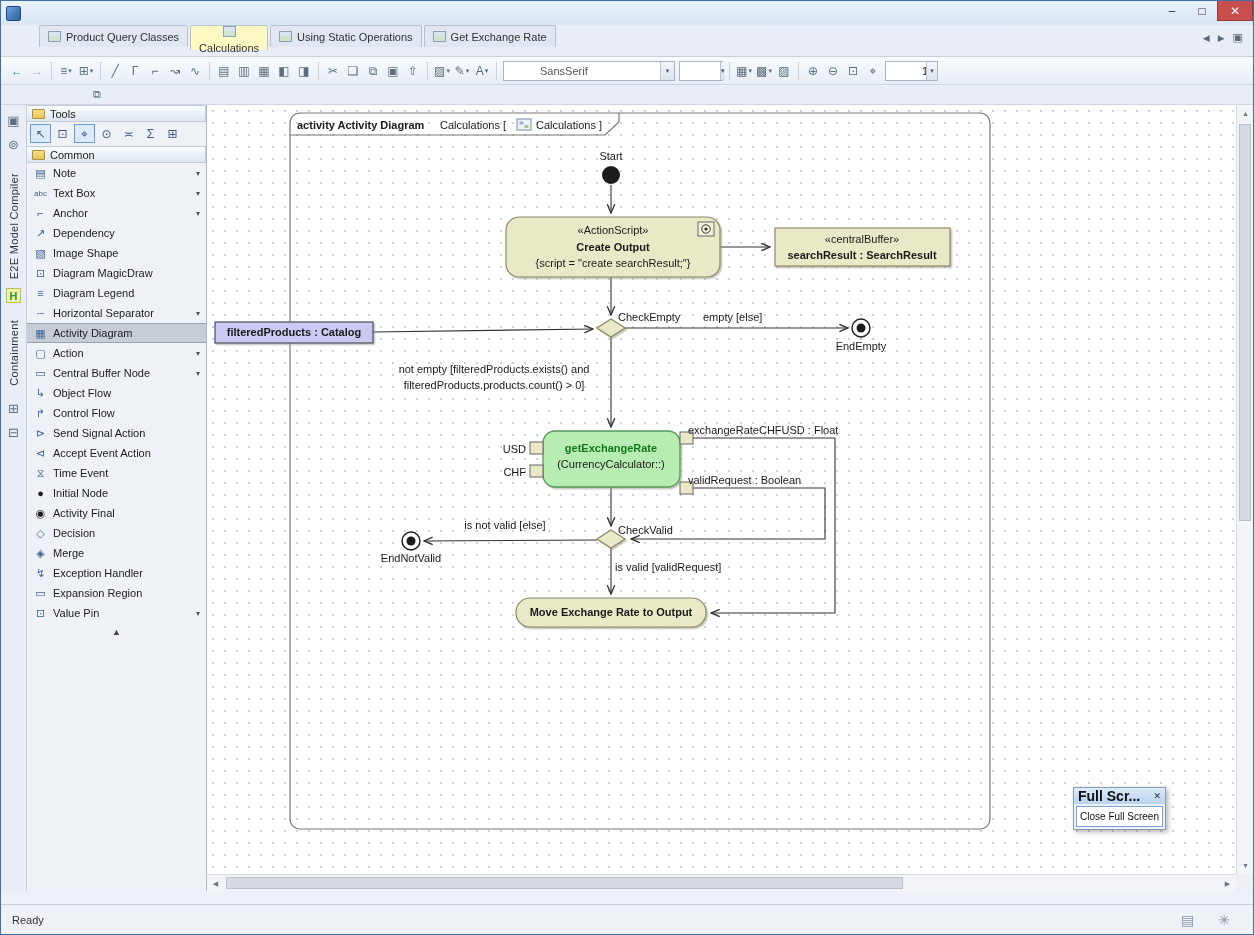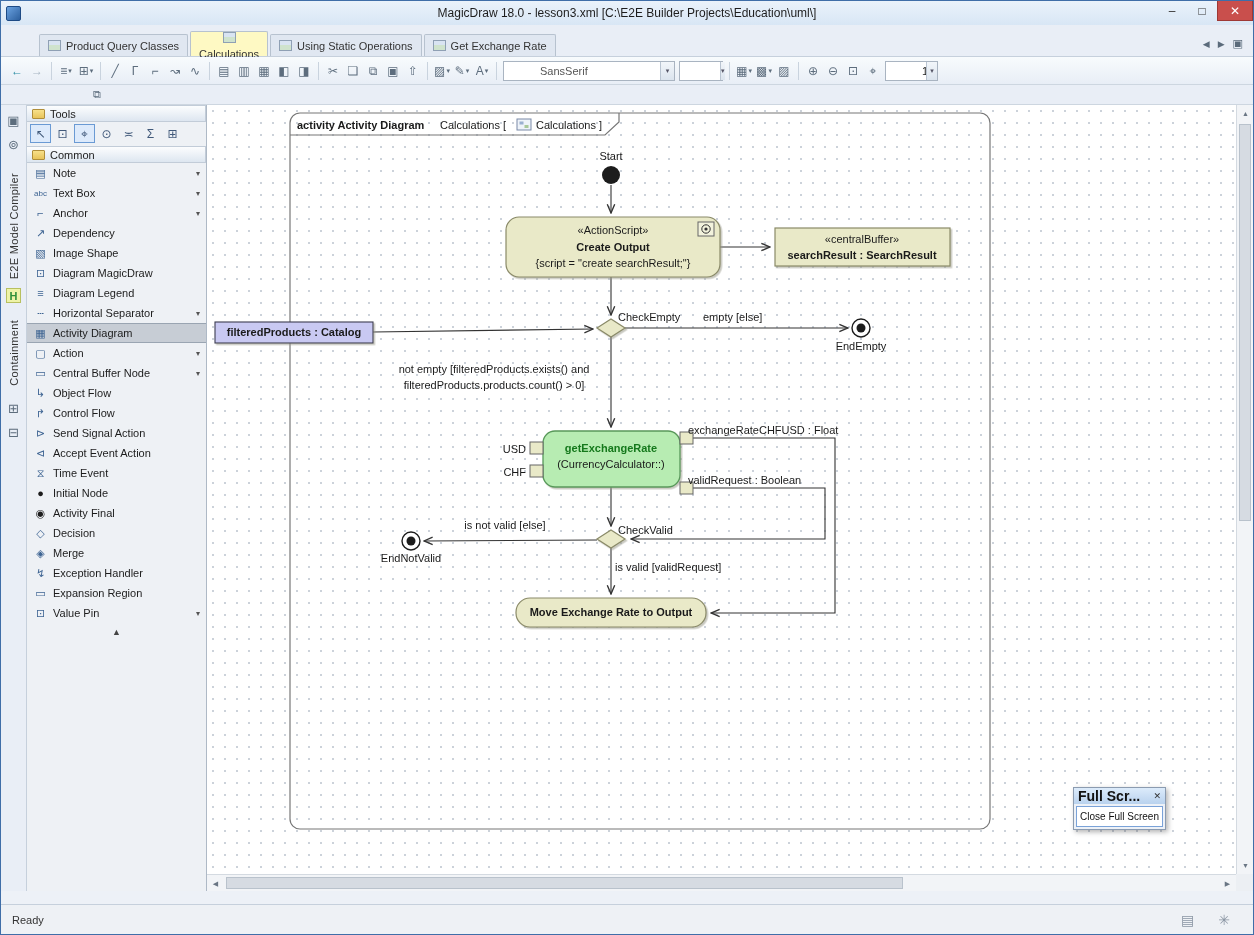--- a/index.html
+++ b/index.html
@@ -8,21 +8,21 @@
 
   
   .titlebar { height:24px; display:flex; align-items:center; background:linear-gradient(#eaf2fb,#d8e6f5); position:relative; flex:0 0 auto; }
   .appicon { width:15px; height:15px; margin-left:5px; border-radius:2px; background:linear-gradient(135deg,#6aa2e0,#2c5f9e); border:1px solid #1d4a85; }
   .title { position:absolute; left:0; right:0; text-align:center; font-size:12px; color:#1d1d1d; pointer-events:none; }
   .wbtns { margin-left:auto; display:flex; align-items:flex-start; height:100%; z-index:1; }
   .wbtn { width:30px; height:20px; display:flex; align-items:center; justify-content:center; font-size:12px; color:#333; }
   .wclose { width:36px; background:#c94f4c; color:#fff; border:1px solid #9e3835; border-top:none; }
 
   
-  .tabstrip { height:32px; background:#e9eef6; display:flex; align-items:flex-end; padding-left:38px; border-bottom:1px solid #c6d0dc; flex:0 0 auto; }
+  .tabstrip { height:32px; background:#e9eef6; display:flex; padding-left:38px; border-bottom:1px solid #c6d0dc; flex:0 0 auto; }
   .tab { height:22px; display:flex; align-items:center; gap:5px; padding:0 8px; font-size:11px; color:#333; background:#e0e7f1; border:1px solid #b7c2cf; border-bottom:none; border-radius:2px 2px 0 0; margin-right:2px; white-space:nowrap; }
   .tab.active { background:#fef9c3; font-weight:normal; height:25px;flex-direction:column; }
   .tabicon { width:13px; height:11px; border:1px solid #8fa0b4; background:linear-gradient(180deg,#d9e4f2 0 45%,#cfe3cd 45%); flex:0 0 auto; }
   .tabx { font-size:9px; color:#777; margin-left:3px; }
   .tabnav { margin-left:auto; display:flex; align-items:center; gap:8px; padding:0 10px 6px 0; color:#5b6b7b; font-size:9px; }
 
   
   .toolbar { height:28px; background:linear-gradient(#f8fbfd,#e8eef6); border-bottom:1px solid #cdd6e0; display:flex; align-items:center; padding:0 6px; flex:0 0 auto; }
   .tbtn { min-width:20px; height:20px; display:flex; align-items:center; justify-content:center; font-size:12px; color:#5d6d7d; padding:0 1px; }
   .caret { font-size:7px; color:#5d6d7d; margin-left:1px; }
@@ -102,21 +102,20 @@
   .statusbar { height:30px; background:#eef1f5; border-top:1px solid #c6d0dc; display:flex; align-items:center; padding:0 11px; font-size:11px; color:#333; flex:0 0 auto;margin-top:13px; }
   .statusicons { margin-left:auto; display:flex; gap:24px; font-size:14px; color:#8a95a3; padding-right:12px; }
 </style>
 </head>
 <body>
 
 <div class="app">
 
   <div class="titlebar">
     <span class="appicon"></span>
-    <span class="title">MagicDraw 18.0 - lesson3.xml [C:\E2E Builder Projects\Education\uml\]</span>
     <span class="wbtns">
       <span class="wbtn">–</span>
       <span class="wbtn">□</span>
       <span class="wbtn wclose">✕</span>
     </span>
   </div>
 
   <div class="tabstrip">
     <span class="tab">
         <span class="tabicon"></span>

